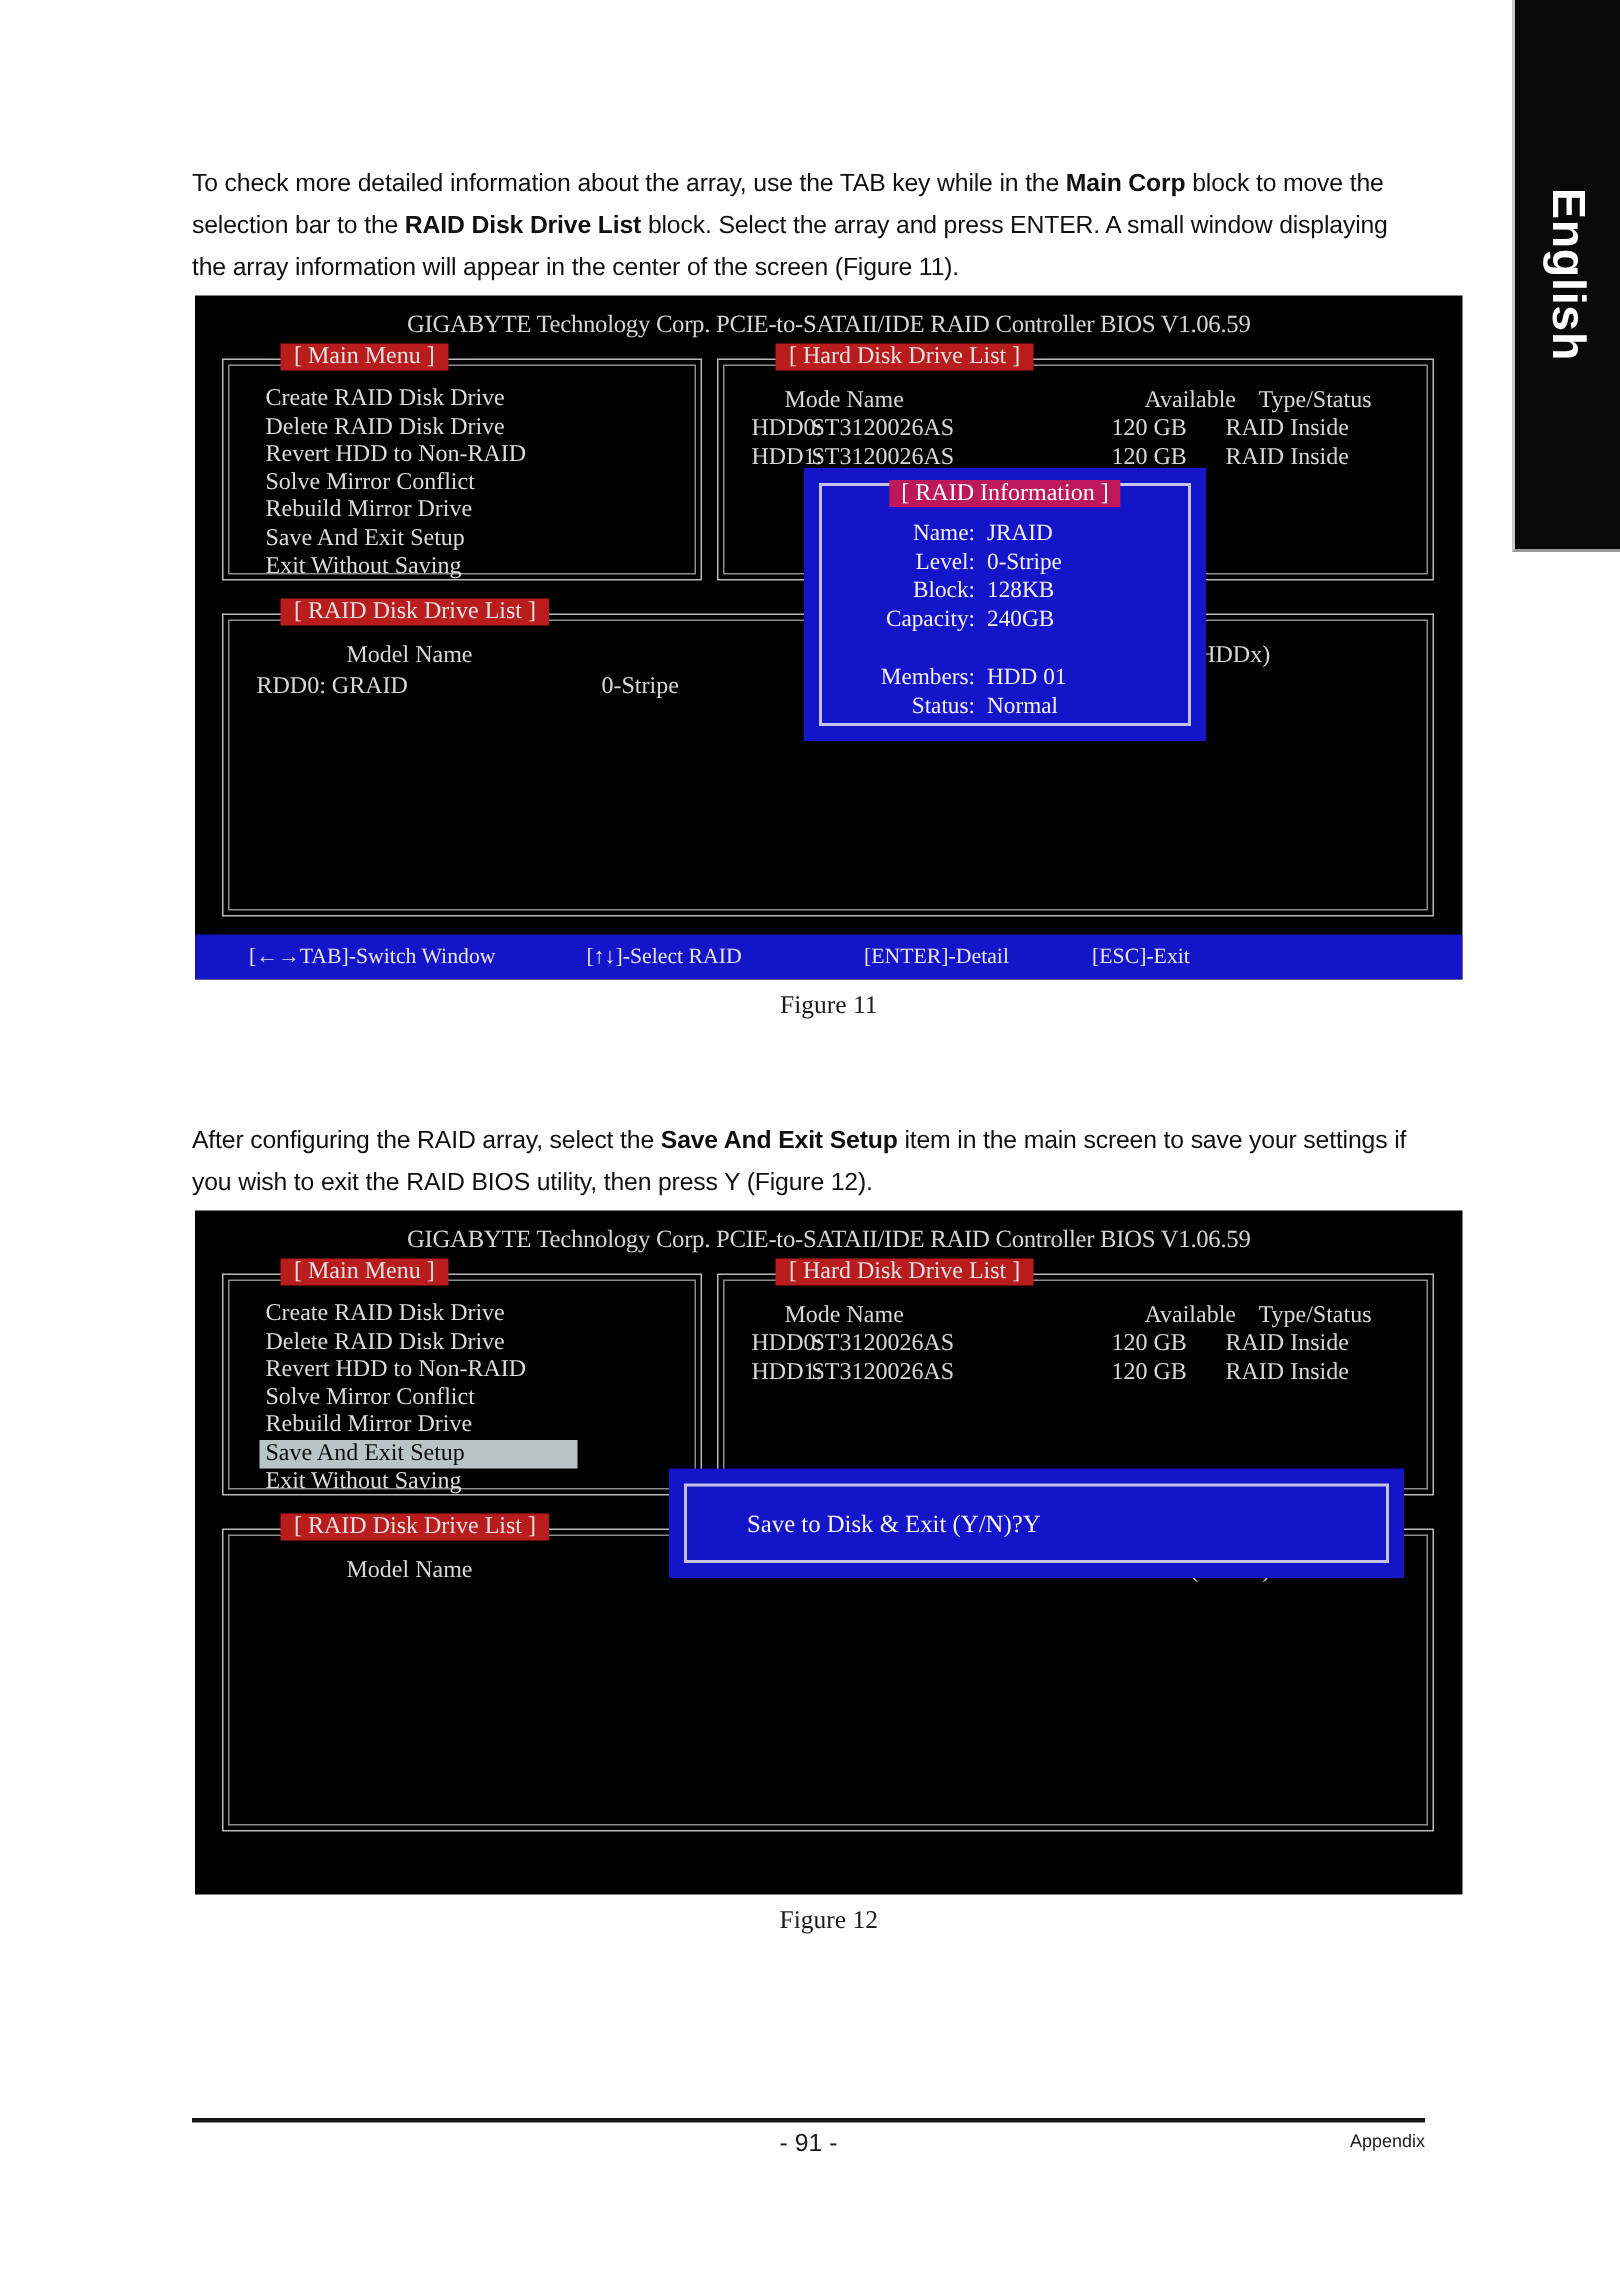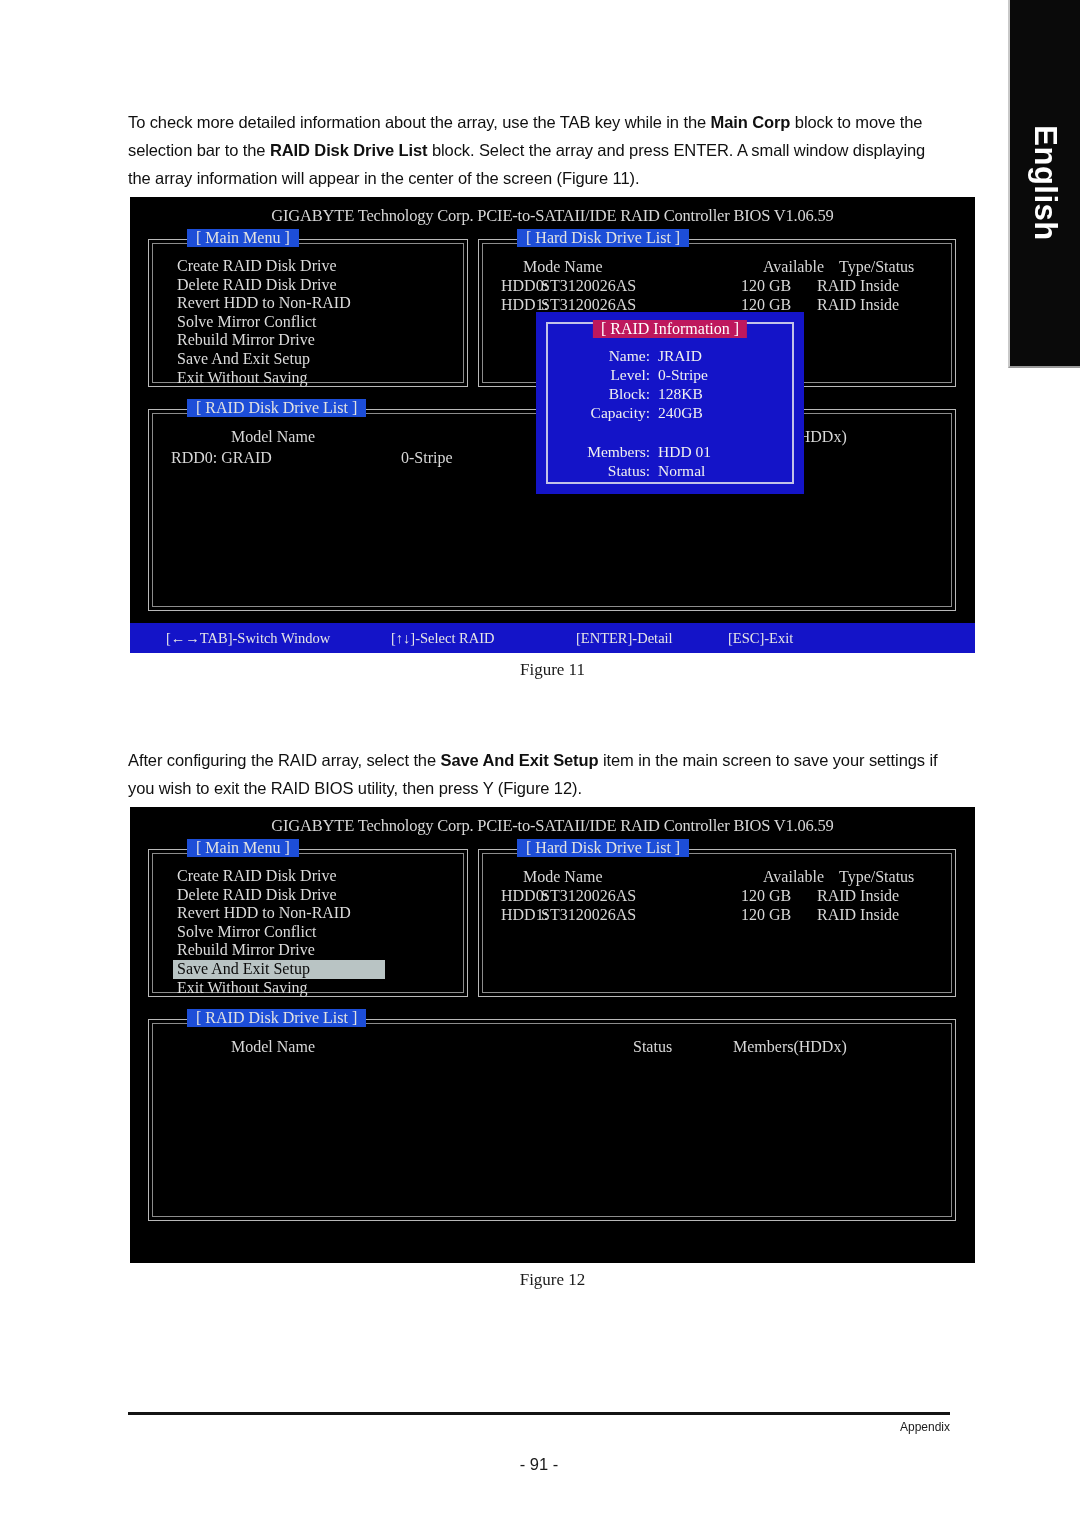--- a/index.html
+++ b/index.html
@@ -91,21 +91,21 @@
     content: "";
     position: absolute;
     left: 3px; top: 3px; right: 3px; bottom: 3px;
     border: 1px solid #8c8c8c;
     pointer-events: none;
   }
   .panel-label {
     position: absolute;
     top: -11px;
     left: 38px;
-    background: #1d4ed8;
+    background: #b91c1c;
     padding: 0 9px;
     font-size: 16px;
     color: #e2e2e2;
     white-space: nowrap;
     z-index: 3;
   }
 
   #p-main-1   { left: 18px;  top: 42px;  width: 320px; height: 148px; }
   #p-hdd-1    { left: 348px; top: 42px;  width: 478px; height: 148px; }
   #p-raid-1   { left: 18px;  top: 212px; width: 808px; height: 202px; }
@@ -278,21 +278,20 @@
   }
   .footer-page {
     position: absolute;
     left: 128px;
     top: 1420px;
     width: 822px;
     text-align: center;
     font-family: "Liberation Sans", sans-serif;
     font-size: 16.5px;
     color: #1a1a1a;
-    margin-top: 35px;
   }
   .footer-section {
     position: absolute;
     right: 130px;
     top: 1420px;
     font-family: "Liberation Sans", sans-serif;
     font-size: 12px;
     color: #1a1a1a;
   }
 </style>
@@ -388,20 +387,24 @@
     </div>
   </div>
 
   <div class="panel" id="p-raid-2">
     <span class="panel-label">[ RAID Disk Drive List ]</span>
     <div class="raid-table">
       <span class="raid-row raid-head"><span class="rc0">Model Name</span><span class="rc1"></span><span class="rc2"></span><span class="rc3">Status</span><span class="rc4">Members(HDDx)</span></span>
     </div>
   </div>
 
+  <div class="dialog" id="dlg-save">
+    <div class="dialog-inner"></div>
+    <span class="save-text">Save to Disk &amp; Exit (Y/N)?Y</span>
+  </div>
 
 </div>
 
 <div class="fig-caption" id="cap2">Figure  12</div>
 
 <div class="footer-rule"></div>
 <div class="footer-page">- 91 -</div>
 <div class="footer-section">Appendix</div>
 
 </body></html>

